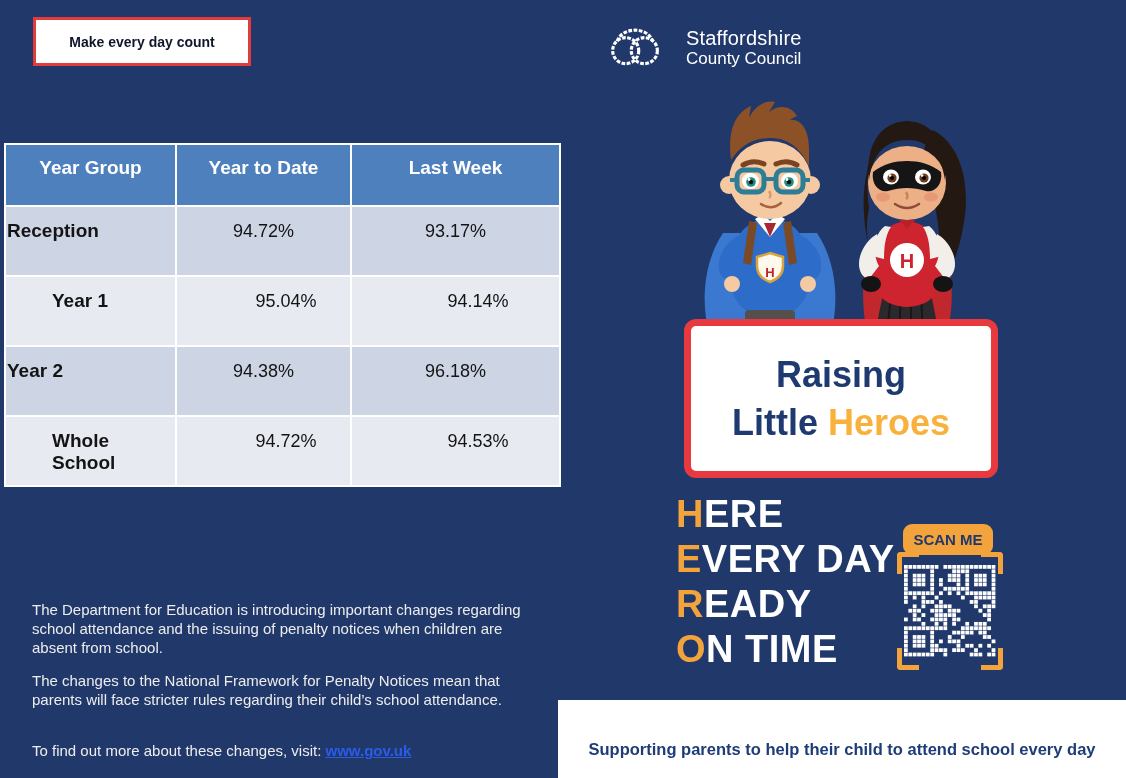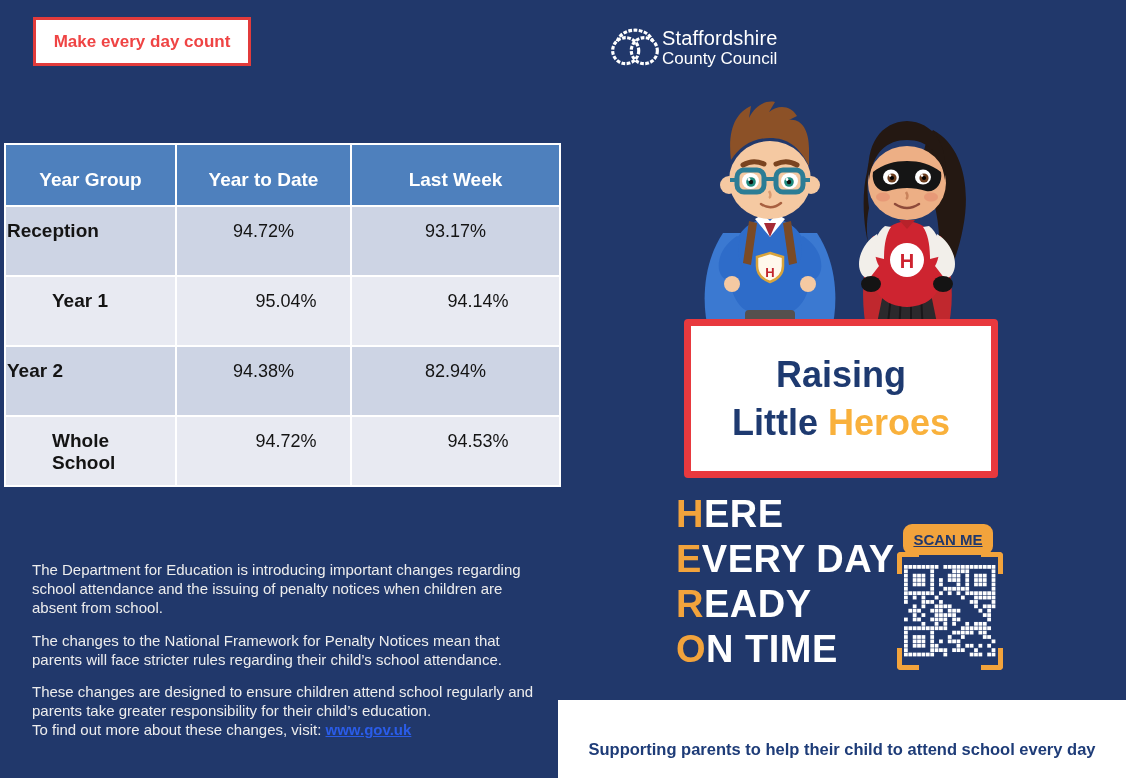--- a/index.html
+++ b/index.html
@@ -8,67 +8,67 @@
     position:relative;width:1126px;height:778px;overflow:hidden;
     background:#21386B;
     font-family:"Liberation Sans",sans-serif;
   }
   
   .badge{
     position:absolute;left:33px;top:17px;width:218px;height:49px;
     background:#fff;border:3px solid #E23B3B;
     display:flex;align-items:center;justify-content:center;
   }
-  .badge span{color:#ef4444;font-weight:bold;font-size:17px;}
-  
-  .logo{position:absolute;left:608px;top:20px;display:flex;align-items:center;gap:0;}
+  .badge span{color:#0f172a;font-weight:bold;font-size:14px;}
+  
+  .logo{position:absolute;left:608px;top:20px;display:flex;align-items:center;gap:24px;}
   .logo-text{color:#fff;line-height:1.08;}
   .logo-text .l1{font-size:20px;letter-spacing:.2px;}
   .logo-text .l2{font-size:17px;}
   
   table.att{
     position:absolute;left:4px;top:143px;width:555px;height:344px;
     border-collapse:collapse;table-layout:fixed;
   }
   table.att th,table.att td{border:2px solid #fff;vertical-align:top;}
   table.att th{
     background:#4E80BD;color:#fff;font-weight:bold;font-size:19px;
-    text-align:center;padding-top:24px;height:62px;
+    text-align:center;padding-top:12px;height:62px;
   }
   table.att td{font-size:18px;color:#141414;padding-top:14px;height:70px;}
   table.att td.lbl{font-weight:bold;font-size:19px;text-align:left;padding-top:13px;}
   table.att td.val{text-align:center;}
   tr.row-dark td{background:#CDD4E4;}
   tr.row-light td{background:#E8EAF2;padding-left:46px;}
   
-  .info{position:absolute;left:32px;top:560px;width:508px;color:#EDEDED;
+  .info{position:absolute;left:32px;top:600px;width:508px;color:#EDEDED;
     font-size:15px;line-height:1.28;}
   .info p{margin:0 0 13px 0;}
   .info a{color:#2A5CE8;font-weight:bold;text-decoration:underline;margin-top:12px;}
   
   .chars{position:absolute;left:685px;top:88px;width:310px;height:245px;}
   
   .hero-box{
     position:absolute;left:684px;top:319px;width:314px;height:159px;
-    background:#fff;border:7px solid #E8393E;border-radius:4px;
+    background:#fff;border:7px solid #E8393E;border-radius:12px;
     display:flex;flex-direction:column;align-items:center;justify-content:center;
   }
   .hero-box .hl{font-size:36px;font-weight:bold;line-height:1.32;color:#1E3A70;}
   .hero-box .org{color:#F9B13C;}
   
   .acronym{position:absolute;left:676px;top:492px;}
   .acronym .line{font-size:38px;font-weight:bold;line-height:45px;color:#fff;letter-spacing:.5px;white-space:nowrap;}
   .acronym .ini{color:#F2A33C;}
   
   .scan-pill{
     position:absolute;left:903px;top:524px;width:90px;height:31px;
     background:#F2A33C;border-radius:9px;
     display:flex;align-items:center;justify-content:center;
   }
-  .scan-pill span{color:#21386B;font-weight:bold;font-size:15px;text-decoration:underline;}
+  .scan-pill span{color:#21386B;font-weight:bold;font-size:15px;}
   
   .qr-wrap{position:absolute;left:897px;top:552px;width:106px;height:118px;}
   .qr-wrap svg{position:absolute;left:7px;top:13px;}
   .corner{position:absolute;width:22px;height:22px;border:5px solid #F2A33C;}
   .corner.tl{left:0;top:0;border-right:none;border-bottom:none;border-radius:4px 0 0 0;}
   .corner.tr{right:0;top:0;border-left:none;border-bottom:none;border-radius:0 4px 0 0;}
   .corner.bl{left:0;bottom:0;border-right:none;border-top:none;border-radius:0 0 0 4px;}
   .corner.br{right:0;bottom:0;border-left:none;border-top:none;border-radius:0 0 4px 0;}
   
   .footer-bar{
@@ -120,34 +120,34 @@
         <td class="val">93.17%</td>
       </tr>
       <tr class="row-light">
         <td class="lbl">Year 1</td>
         <td class="val">95.04%</td>
         <td class="val">94.14%</td>
       </tr>
       <tr class="row-dark">
         <td class="lbl">Year 2</td>
         <td class="val">94.38%</td>
-        <td class="val">82.94%</td>
+        <td class="val">96.18%</td>
       </tr>
       <tr class="row-light">
         <td class="lbl">Whole School</td>
         <td class="val">94.72%</td>
         <td class="val">94.53%</td>
       </tr>
     </tbody>
   </table>
 
   <div class="info">
     <p>The Department for Education is introducing important changes regarding school attendance and the issuing of penalty notices when children are absent from school.</p>
     <p>The changes to the National Framework for Penalty Notices mean that parents will face stricter rules regarding their child’s school attendance.</p>
-    <p><span>These changes are designed to ensure children attend school regularly and parents take greater responsibility for their child’s education.</span><br>
+    <p><br>
       <span>To find out more about these changes, visit:</span>
       <a href="#">www.gov.uk</a>
     </p>
   </div>
 
   <div class="chars">
     <svg width="310" height="245" viewBox="0 0 310 245">
 
       <g>
         <path d="M38,145 C18,175 16,215 24,245 L146,245 C154,215 152,175 132,145 Z" fill="#3B79D1"></path>

